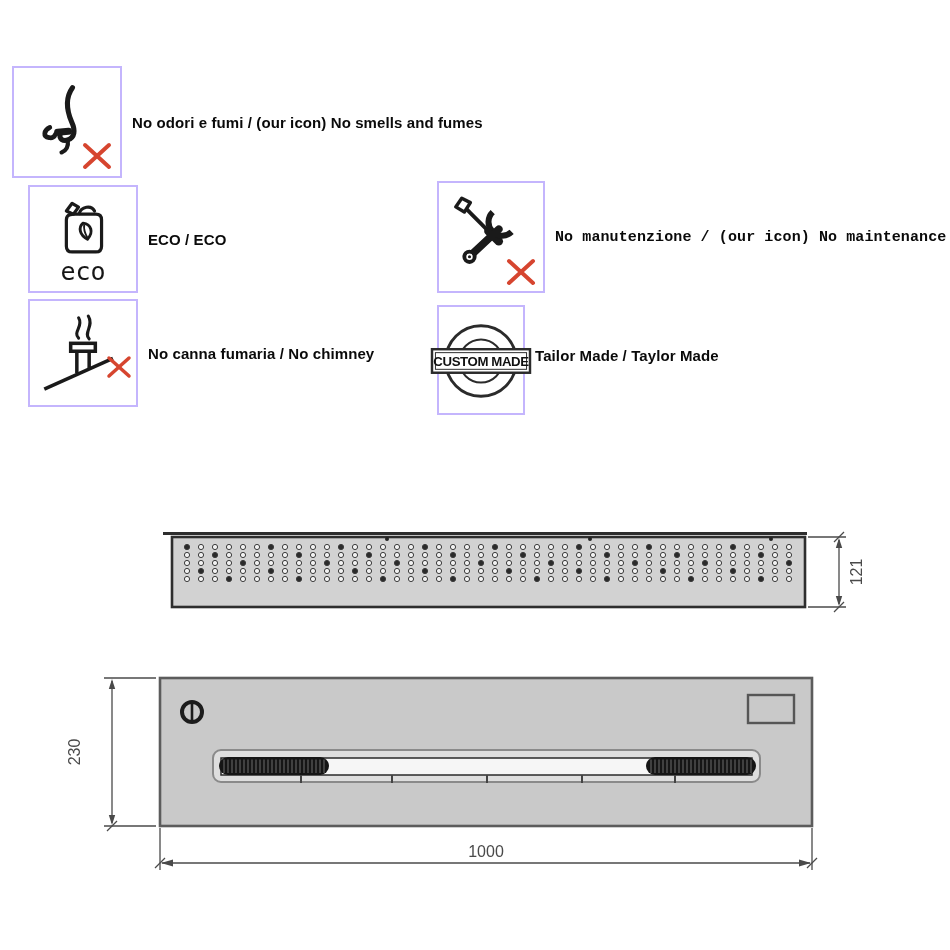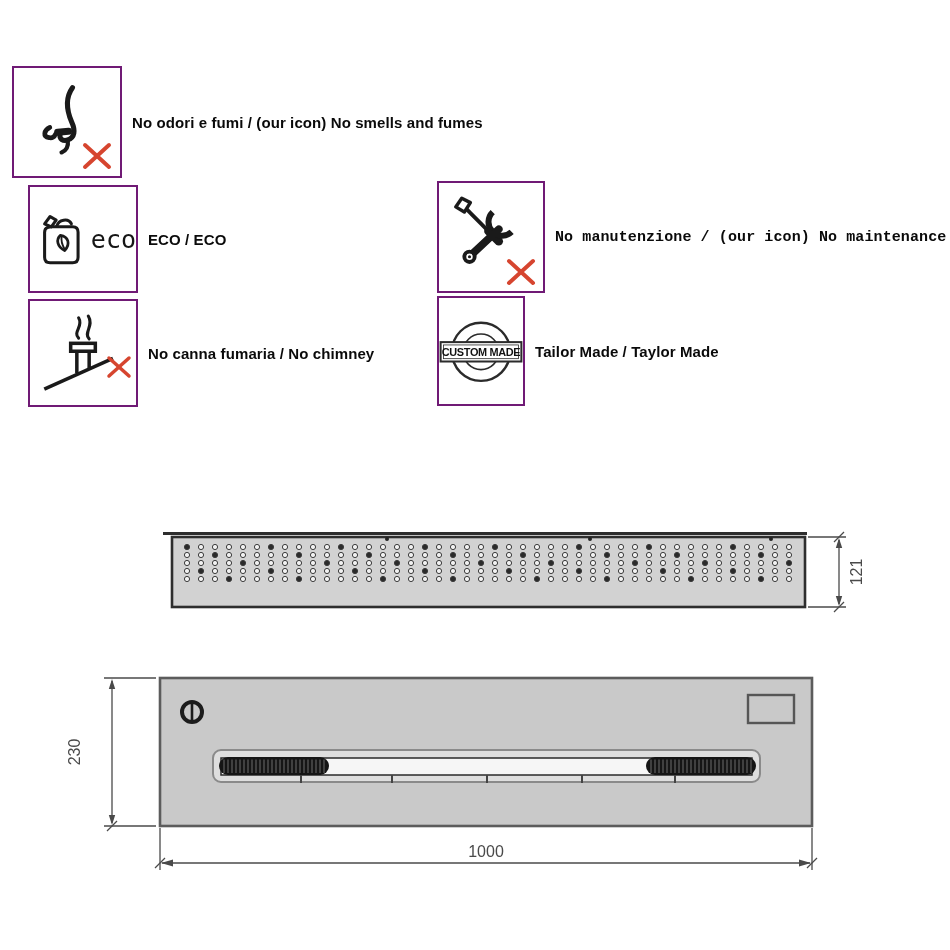--- a/index.html
+++ b/index.html
@@ -3,22 +3,22 @@
 <meta charset="utf-8">
 <style>
   * { margin:0; padding:0; box-sizing:border-box; }
   html,body { background:#ffffff; }
   .canvas {
     position:relative; width:950px; height:950px; background:#fff;
     font-family:"Liberation Sans", sans-serif; overflow:hidden;
   }
   .feature { position:absolute; display:flex; align-items:center; }
   .icon-box {
-    position:relative; background:#fff; border:2px solid #701a75;
-    display:flex; flex-direction:row; align-items:center; justify-content:center;
+    position:relative; background:#fff; border:2px solid #c4b5fd;
+    display:flex; flex-direction:column; align-items:center; justify-content:center;
     flex:0 0 auto;
     text-align:center;
   }
   .feature-label {
     font-weight:bold; font-size:15px; color:#0a0a0a; margin-left:10px;
     white-space:nowrap; letter-spacing:.1px;
   }
   .red-x { position:absolute; }
   .eco-text { font-family:"DejaVu Sans Mono", monospace; font-size:25px; color:#161616; line-height:1; }
   svg { display:block; }
@@ -91,21 +91,21 @@
       </svg>
       <svg class="red-x" style="right:6px; bottom:5px;" width="32" height="28" viewBox="0 0 32 28">
         <line x1="4" y1="3" x2="28" y2="25" stroke="#d6452f" stroke-width="4" stroke-linecap="round"></line>
         <line x1="28" y1="3" x2="4" y2="25" stroke="#d6452f" stroke-width="4" stroke-linecap="round"></line>
       </svg>
     </div>
     <div class="feature-label">No manutenzione / (our icon) No maintenance</div>
   </div>
 
   <div class="feature" style="left:437px; top:296px;">
-    <div class="icon-box" style="width:88px; height:110px;">
+    <div class="icon-box" style="width:88px; height:110px;margin-top:9px;">
       <svg width="102" height="98" viewBox="0 0 104 100">
         <circle cx="52" cy="51" r="36" fill="none" stroke="#2b2b2b" stroke-width="3"></circle>
         <circle cx="52" cy="51" r="22" fill="none" stroke="#2b2b2b" stroke-width="2"></circle>
         <rect x="2" y="39" width="100" height="24" fill="#ffffff" stroke="#2b2b2b" stroke-width="2.5"></rect>
         <rect x="5.5" y="42.5" width="93" height="17" fill="none" stroke="#2b2b2b" stroke-width="1"></rect>
         <text class="stamp-text" x="52" y="56.5" text-anchor="middle" font-size="13.5" letter-spacing="-0.4" fill="#111">CUSTOM MADE</text>
       </svg>
     </div>
     <div class="feature-label">Tailor Made / Taylor Made</div>
   </div>

